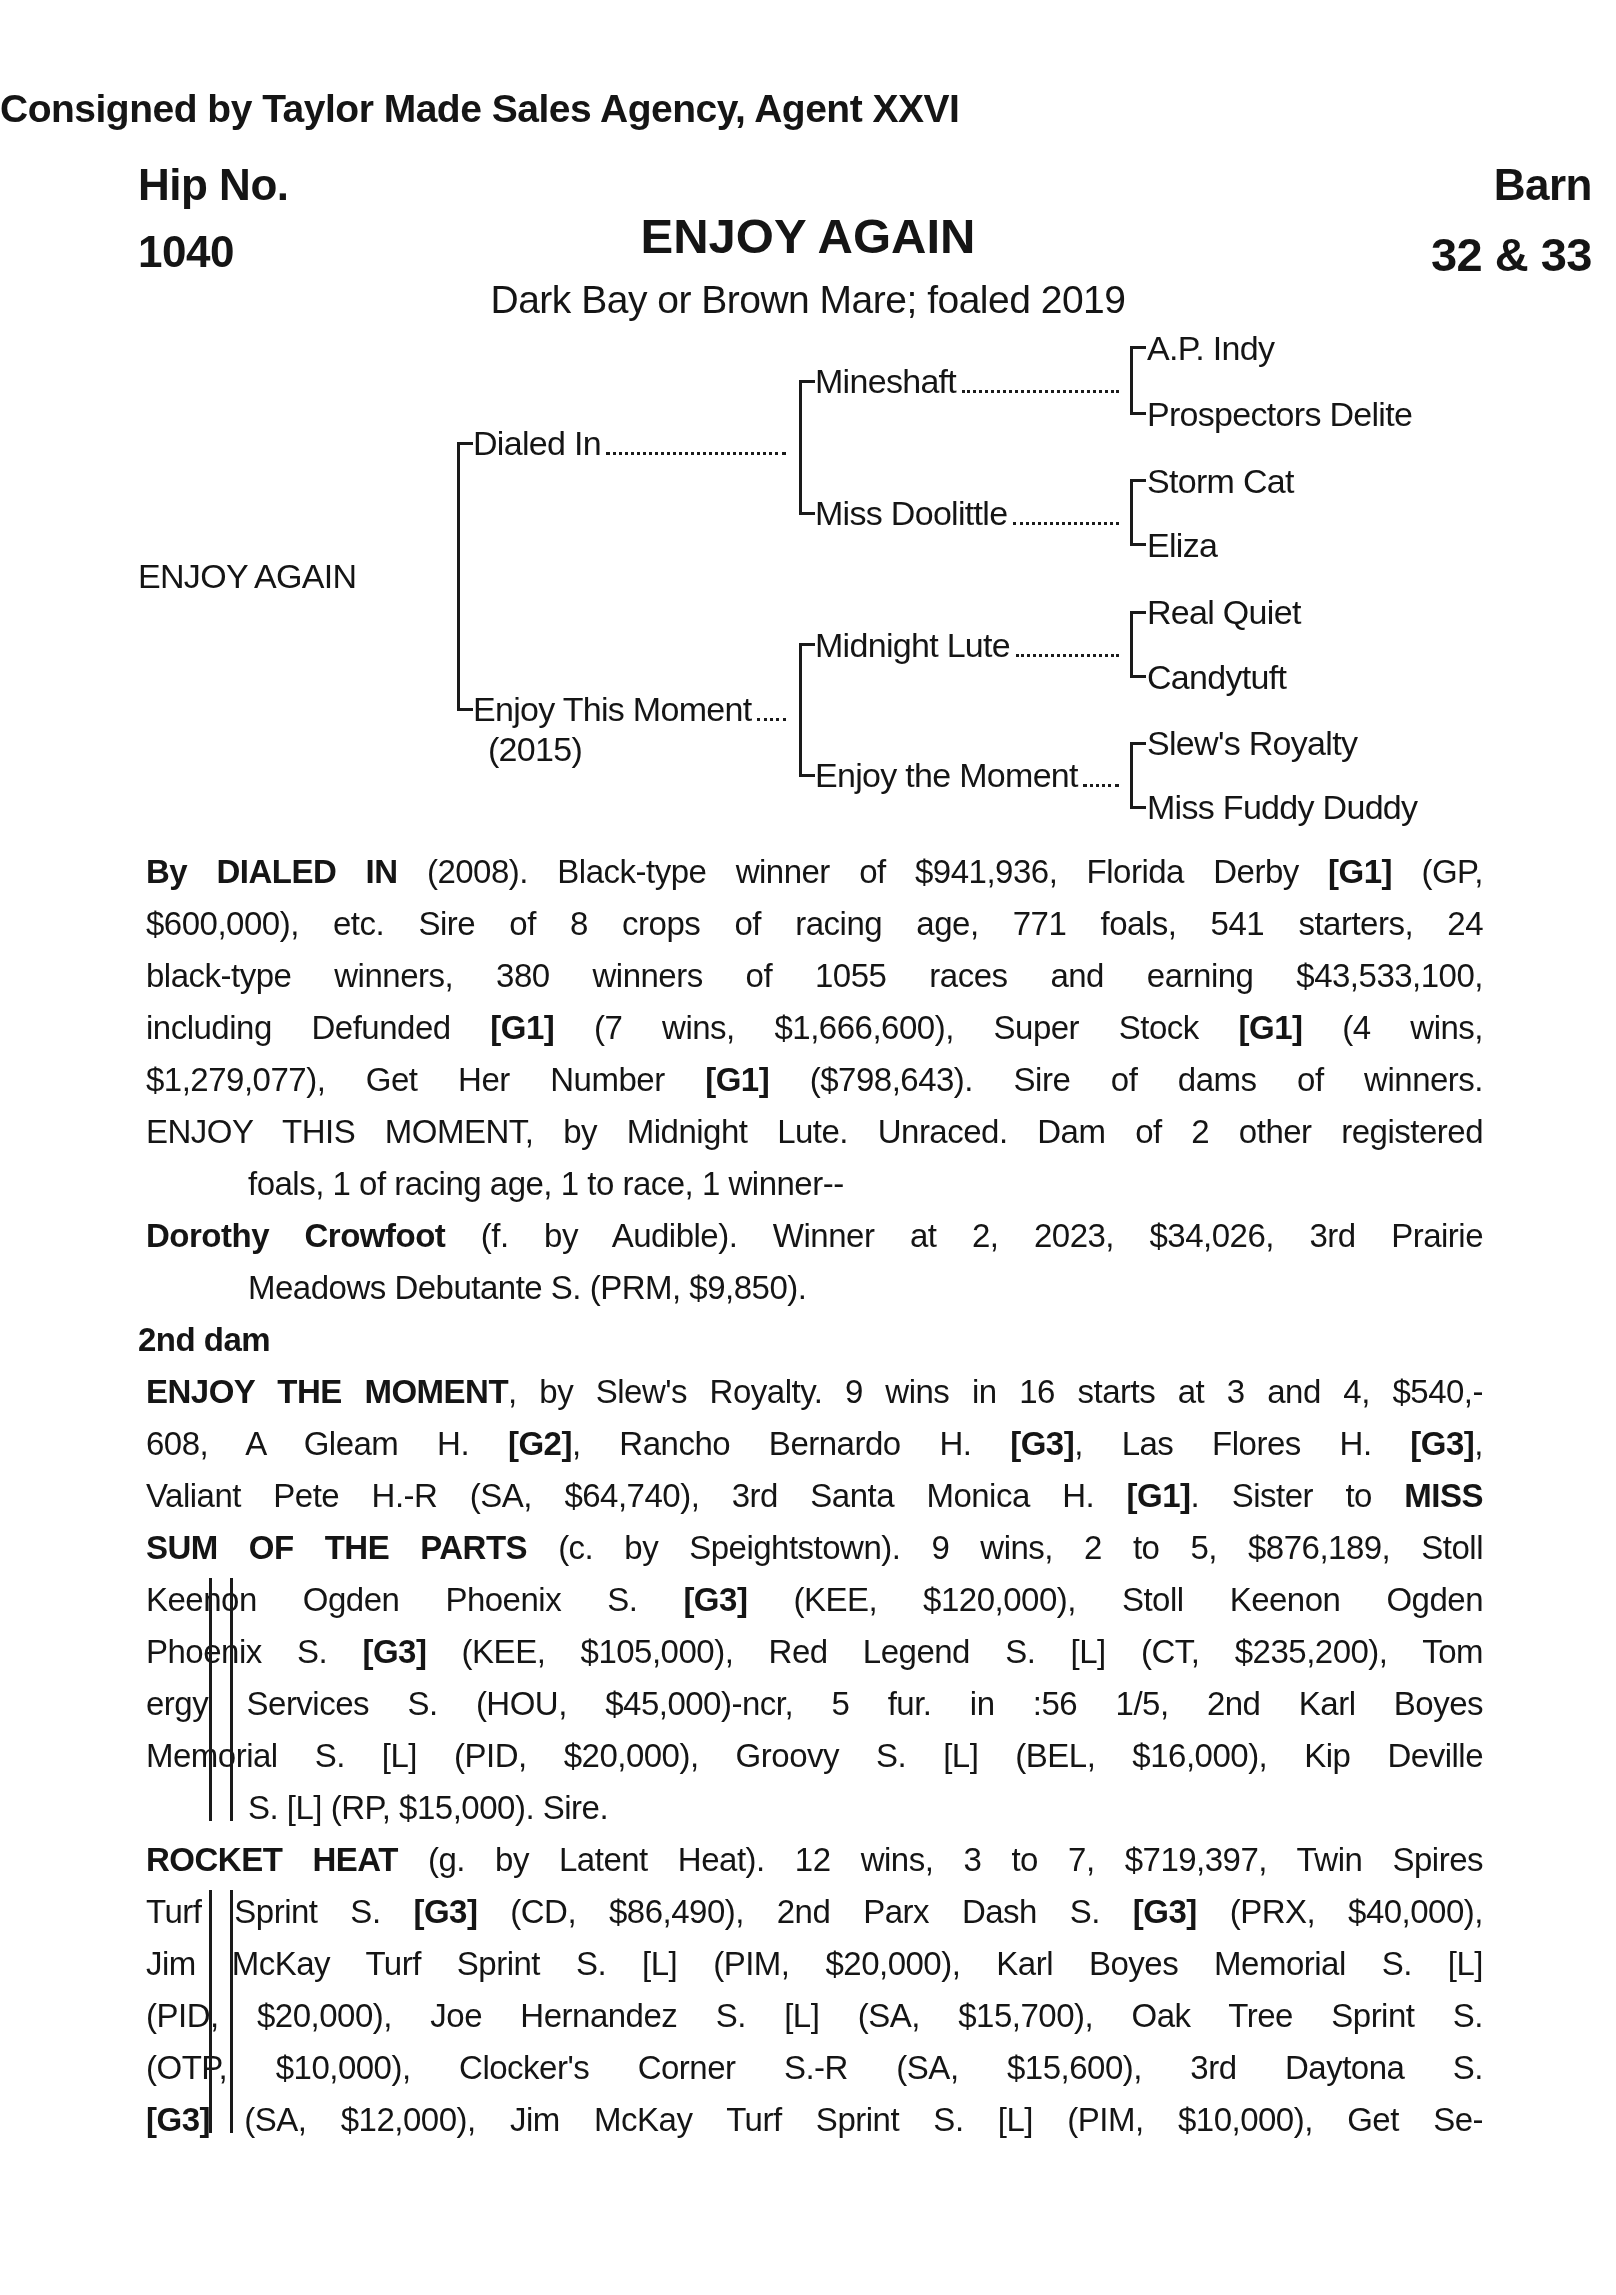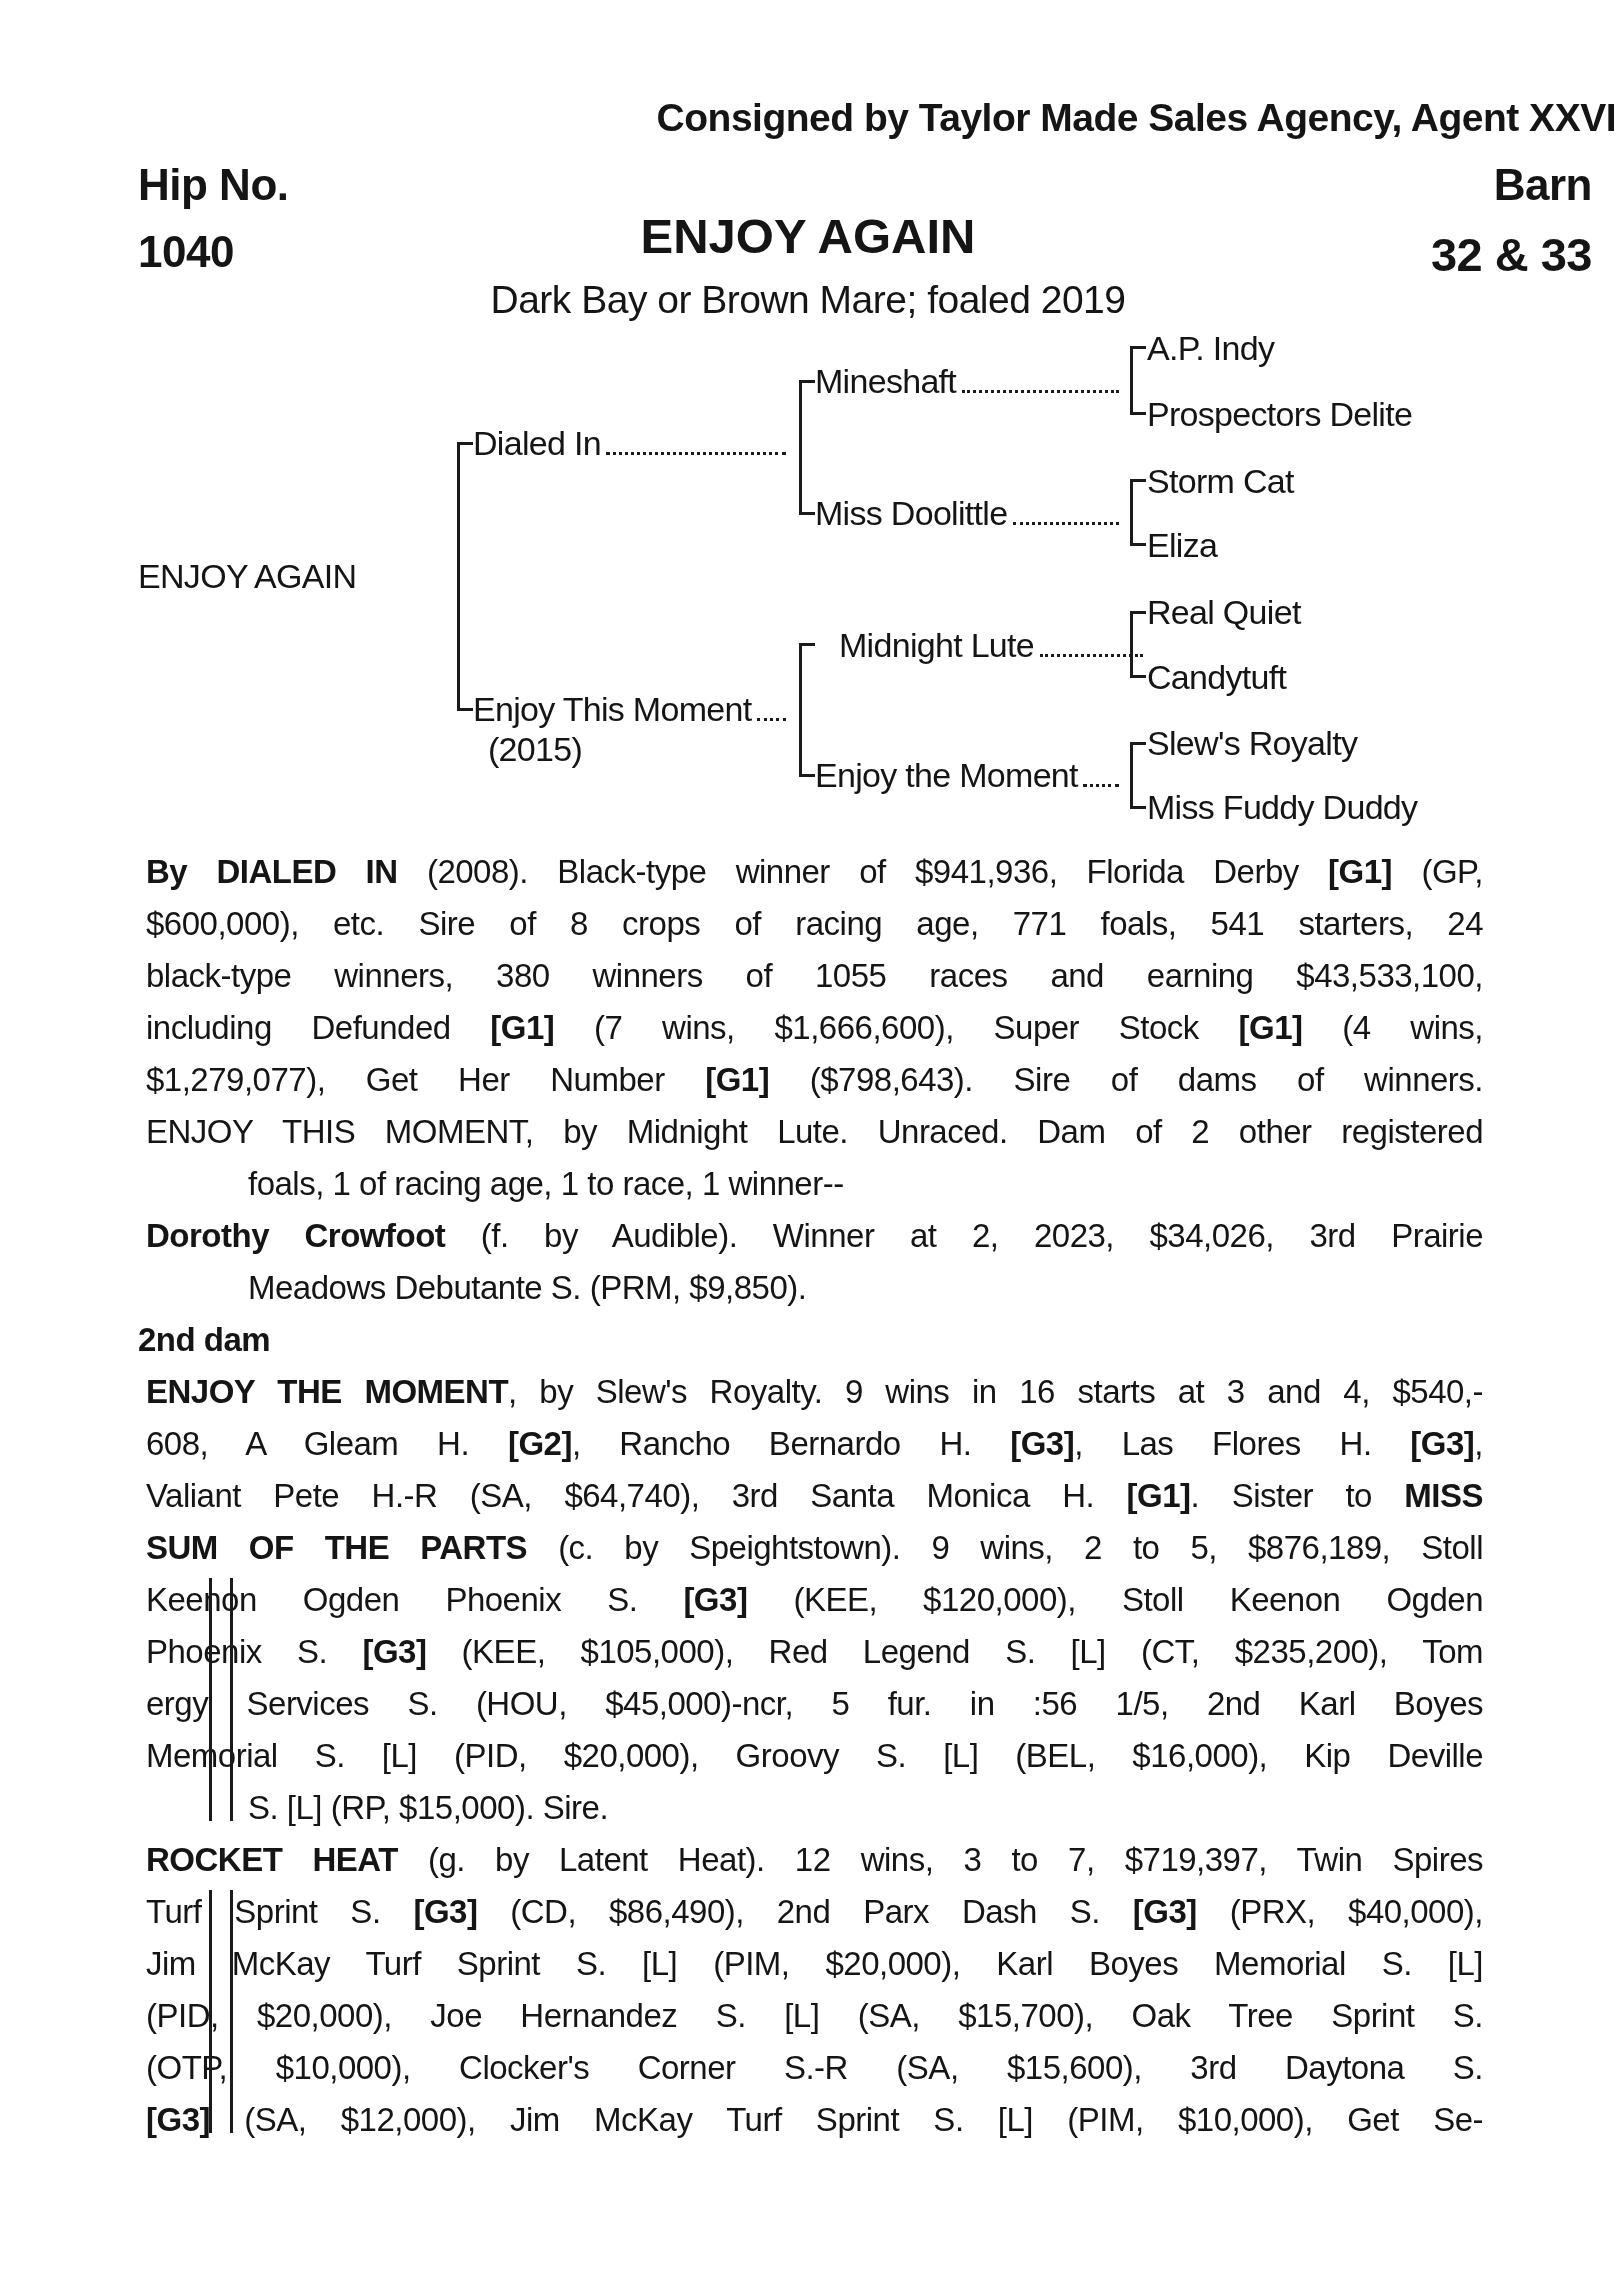--- a/index.html
+++ b/index.html
@@ -6,21 +6,21 @@
   .page{
     position:relative;
     width:1616px;
     height:3227px;
     background:#ffffff;
     font-family:"Liberation Sans","DejaVu Sans",sans-serif;
     color:#151515;
     overflow:hidden;
   }
   
-  .consign{position:absolute;top:96px;left:0;width:100%;text-align:right;
+  .consign{position:absolute;top:87px;left:0;width:100%;text-align:left;
            font-size:39px;font-weight:bold;letter-spacing:-0.5px;}
   .hip-label{position:absolute;left:138px;top:160px;font-size:44px;font-weight:bold;letter-spacing:-0.5px;}
   .hip-num{position:absolute;left:138px;top:227px;font-size:44px;font-weight:bold;letter-spacing:-0.5px;}
   .barn-label{position:absolute;right:24px;top:160px;font-size:44px;font-weight:bold;text-align:right;letter-spacing:-0.5px;}
   .barn-num{position:absolute;right:24px;top:227px;font-size:47px;font-weight:bold;text-align:right;letter-spacing:-0.5px;}
   .title{position:absolute;top:208px;left:0;width:100%;text-align:center;
          font-size:49px;font-weight:bold;letter-spacing:0px;}
   .desc{position:absolute;top:278px;left:0;width:100%;text-align:center;
         font-size:39px;font-weight:normal;letter-spacing:-0.5px;}
   
@@ -77,21 +77,21 @@
         <span class="nm">(2015)</span>
       </div>
       <div class="trow" style="left: 815px; top: 358px; width: 307px;">
         <span class="nm">Mineshaft</span>
         <span class="leader"></span>
       </div>
       <div class="trow" style="left: 815px; top: 490px; width: 307px;">
         <span class="nm">Miss Doolittle</span>
         <span class="leader"></span>
       </div>
-      <div class="trow" style="left: 815px; top: 622px; width: 307px; margin-left: 24px;">
+      <div class="trow" style="left: 815px; top: 622px; width: 307px;">
         <span class="nm">Midnight Lute</span>
         <span class="leader"></span>
       </div>
       <div class="trow" style="left: 815px; top: 752px; width: 307px;">
         <span class="nm">Enjoy the Moment</span>
         <span class="leader"></span>
       </div>
       <div class="trow" style="left: 1147px; top: 325px;">
         <span class="nm">A.P. Indy</span>
       </div>

